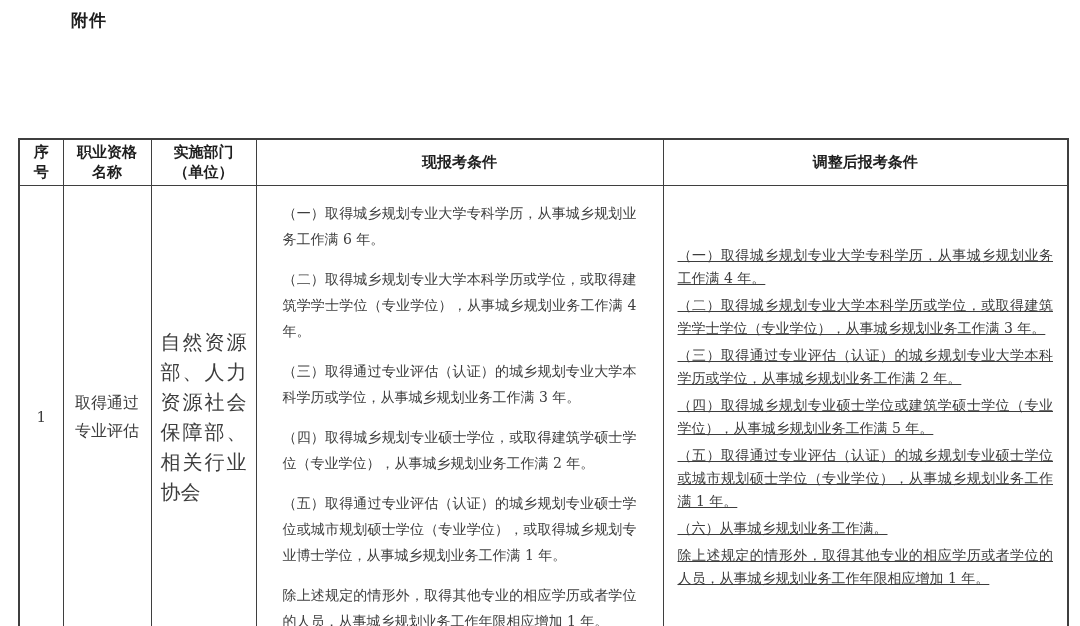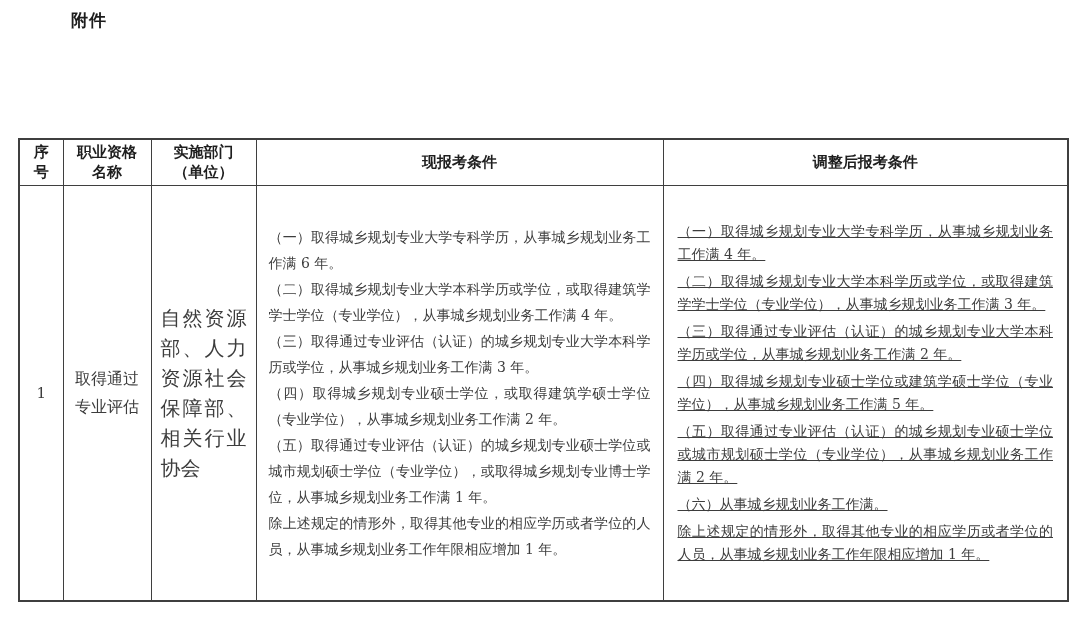--- a/index.html
+++ b/index.html
@@ -89,21 +89,21 @@
     padding: 0 12px;
     font-size: 14px;
     line-height: 26px;
     text-align: justify;
   }
   td.cell-cond-adjusted {
     padding: 0 14px;
     line-height: 23px;
     text-decoration: underline;
   }
-  td.cell-cond p { margin: 0; }
+  td.cell-cond p { margin: 14px; }
   td.cell-cond-adjusted p { margin: 4px 0; }
   td.cell-cond-adjusted p:first-child { margin-top: 0; }
   td.cell-cond-adjusted p:last-child { margin-bottom: 0; }
 </style>
 </head>
 <body>
 
 <div class="page">
 
   <div class="attachment-label">附件</div>
@@ -140,21 +140,21 @@
           <p>（三）取得通过专业评估（认证）的城乡规划专业大学本科学历或学位，从事城乡规划业务工作满 3 年。</p>
           <p>（四）取得城乡规划专业硕士学位，或取得建筑学硕士学位（专业学位），从事城乡规划业务工作满 2 年。</p>
           <p>（五）取得通过专业评估（认证）的城乡规划专业硕士学位或城市规划硕士学位（专业学位），或取得城乡规划专业博士学位，从事城乡规划业务工作满 1 年。</p>
           <p>除上述规定的情形外，取得其他专业的相应学历或者学位的人员，从事城乡规划业务工作年限相应增加 1 年。</p>
         </td>
         <td class="cell-cond cell-cond-adjusted">
           <p>（一）取得城乡规划专业大学专科学历，从事城乡规划业务工作满 4 年。</p>
           <p>（二）取得城乡规划专业大学本科学历或学位，或取得建筑学学士学位（专业学位），从事城乡规划业务工作满 3 年。</p>
           <p>（三）取得通过专业评估（认证）的城乡规划专业大学本科学历或学位，从事城乡规划业务工作满 2 年。</p>
           <p>（四）取得城乡规划专业硕士学位或建筑学硕士学位（专业学位），从事城乡规划业务工作满 5 年。</p>
-          <p>（五）取得通过专业评估（认证）的城乡规划专业硕士学位或城市规划硕士学位（专业学位），从事城乡规划业务工作满 2 年。</p>
+          <p>（五）取得通过专业评估（认证）的城乡规划专业硕士学位或城市规划硕士学位（专业学位），从事城乡规划业务工作满 1 年。</p>
           <p>（六）从事城乡规划业务工作满。</p>
           <p>除上述规定的情形外，取得其他专业的相应学历或者学位的人员，从事城乡规划业务工作年限相应增加 1 年。</p>
         </td>
       </tr>
     </tbody>
   </table>
 
 </div>
 
 </body></html>

